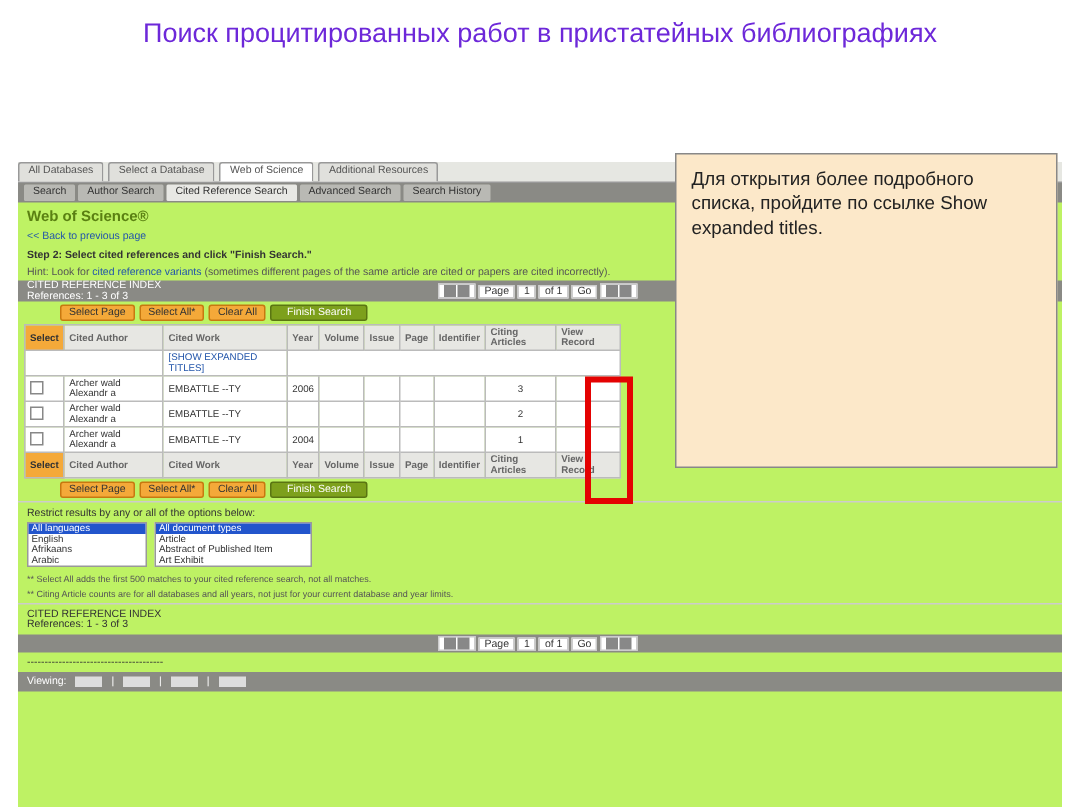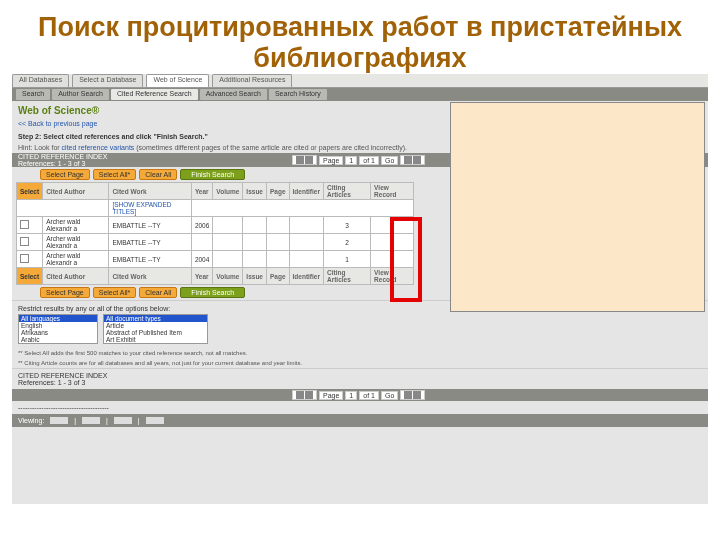--- a/index.html
+++ b/index.html
@@ -1,18 +1,18 @@
 <!DOCTYPE html>
 <html><head>
 <meta charset="utf-8">
 <style>
 *{box-sizing:border-box;margin:0;padding:0;font-family:Arial,sans-serif}
 body{width:720px;height:540px;background:#fff;position:relative;overflow:hidden}
-.slide-title{text-align:center;font-size:27px;font-weight:700;color:#a16207;padding:12px 20px 8px;line-height:1.15}
-.screenshot{position:absolute;left:12px;top:74px;width:696px;height:430px;background:#e5e5e5;font-size:8px;color:#333}
+.slide-title{text-align:center;font-size:18px;font-weight:400;color:#6d28d9;padding:12px 20px 8px;line-height:1.15}
+.screenshot{position:absolute;left:12px;top:108px;width:696px;height:430px;background:#bef264;font-size:8px;color:#333}
 .tabs-main{display:flex;background:#e6e7e2;height:14px;border-bottom:1px solid #999}
 .tab-m{background:#fff;border:1px solid #999;border-bottom:none;padding:1px 6px;margin-right:3px;font-size:7px;color:#555;border-radius:2px 2px 0 0}
 .tab-m.inactive{background:#e0e0dc}
 .tabs-sub{display:flex;background:#8a8a85;height:13px;padding:1px 4px}
 .tab-s{background:#b9b9b4;padding:1px 6px;margin-right:2px;font-size:7px;color:#333;border-radius:1px}
 .tab-s.active{background:#e8e8e4}
 .wos-title{color:#5a8012;font-weight:bold;font-size:10px;padding:4px 6px}
 .backlink{color:#2255aa;font-size:7px;padding:0 6px 4px}
 .crs-title{padding:2px 6px;font-size:8px}
 .crs-title b{color:#c05008}
@@ -214,13 +214,14 @@
     <span class="tag">&nbsp;</span>|
     <span class="tag">&nbsp;</span>|
     <span class="tag">&nbsp;</span>|
     <span class="tag">&nbsp;</span>
   </div>
 
   <div class="red-box r1"></div>
 </div>
 
 <div class="callout">
+  <p>Для открытия более подробного списка, пройдите по ссылке Show expanded titles.</p>
 </div>
 
 </body></html>

